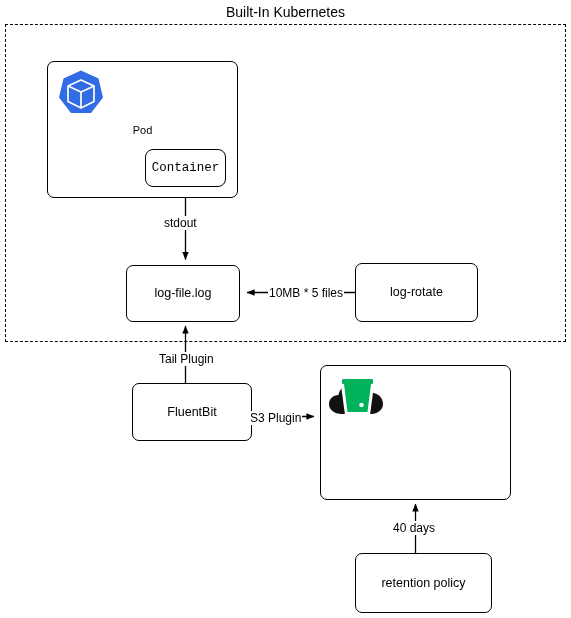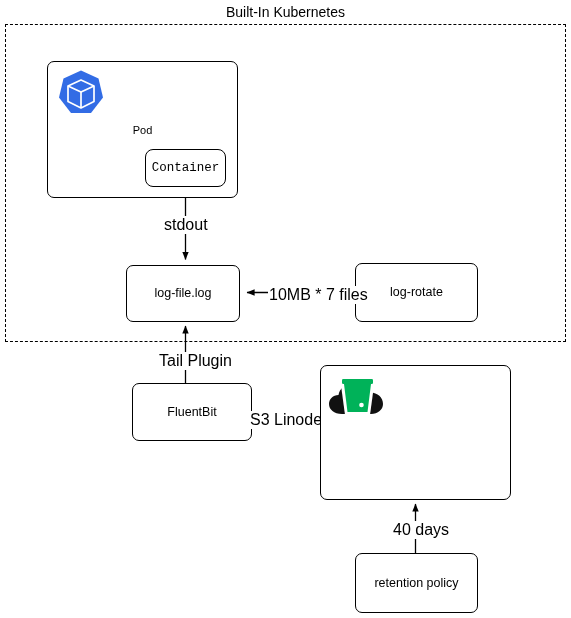--- a/index.html
+++ b/index.html
@@ -43,21 +43,21 @@
   .cluster-title {
     position: absolute;
     font-size: 14px;
     text-align: center;
     color: #000000;
     white-space: nowrap;
   }
 
   .label {
     position: absolute;
-    font-size: 16px;
+    font-size: 12px;
     color: #000000;
     background: #ffffff;
     white-space: nowrap;
     padding: 0 1px;
     text-align: center;
   }
 
   .node-label {
     position: absolute;
     font-size: 11px;
@@ -147,29 +147,29 @@
   <div class="label" style="left:163px; top:216px;">stdout</div>
 
   <div class="node rounded" style="left:126px; top:265px; width:114px; height:57px;">
     <span>log-file.log</span>
   </div>
 
   <div class="node rounded" style="left:355px; top:263px; width:123px; height:59px;justify-content:center;">
     <span>log-rotate</span>
   </div>
 
-  <div class="label" style="left:268px; top:286px;">10MB * 7 files</div>
+  <div class="label" style="left:268px; top:286px;">10MB * 5 files</div>
 
   <div class="label" style="left:158px; top:352px;">Tail Plugin</div>
 
   <div class="node rounded" style="left:132px; top:383px; width:120px; height:58px;">
     <span>FluentBit</span>
   </div>
 
-  <div class="label" style="left:249px; top:411px;">S3 Linode</div>
+  <div class="label" style="left:249px; top:411px;">S3 Plugin</div>
 
   <div class="node rounded" style="left:320px; top:365px; width:191px; height:135px;"></div>
 
   <div class="icon-linode">
     <svg viewBox="0 0 116 104" width="58" height="52">
 
       <path d="M30,88 C14,88 4,79 4,68 C4,58 12,50 23,50 C25,37 36,28 49,28
                C62,28 73,36 76,48 C79,46 83,45 87,45 C101,45 112,55 112,68
                C112,79 102,88 88,88 Z" fill="#111111"></path>
 
@@ -178,17 +178,17 @@
       <rect x="30" y="18" width="62" height="10" rx="2.5" fill="#00B259"></rect>
 
       <path d="M34,28 L88,28 L81,84 L41,84 Z" fill="#00B259"></path>
 
       <circle cx="69" cy="70" r="4.6" fill="#ffffff"></circle>
     </svg>
   </div>
 
   <div class="label" style="left:392px; top:521px;">40 days</div>
 
-  <div class="node rounded" style="left:355px; top:553px; width:123px; height:60px;">
+  <div class="node rounded" style="left:355px; top:553px; width:137px; height:60px;">
     <span>retention policy</span>
   </div>
 
 </div>
 
 </body></html>

